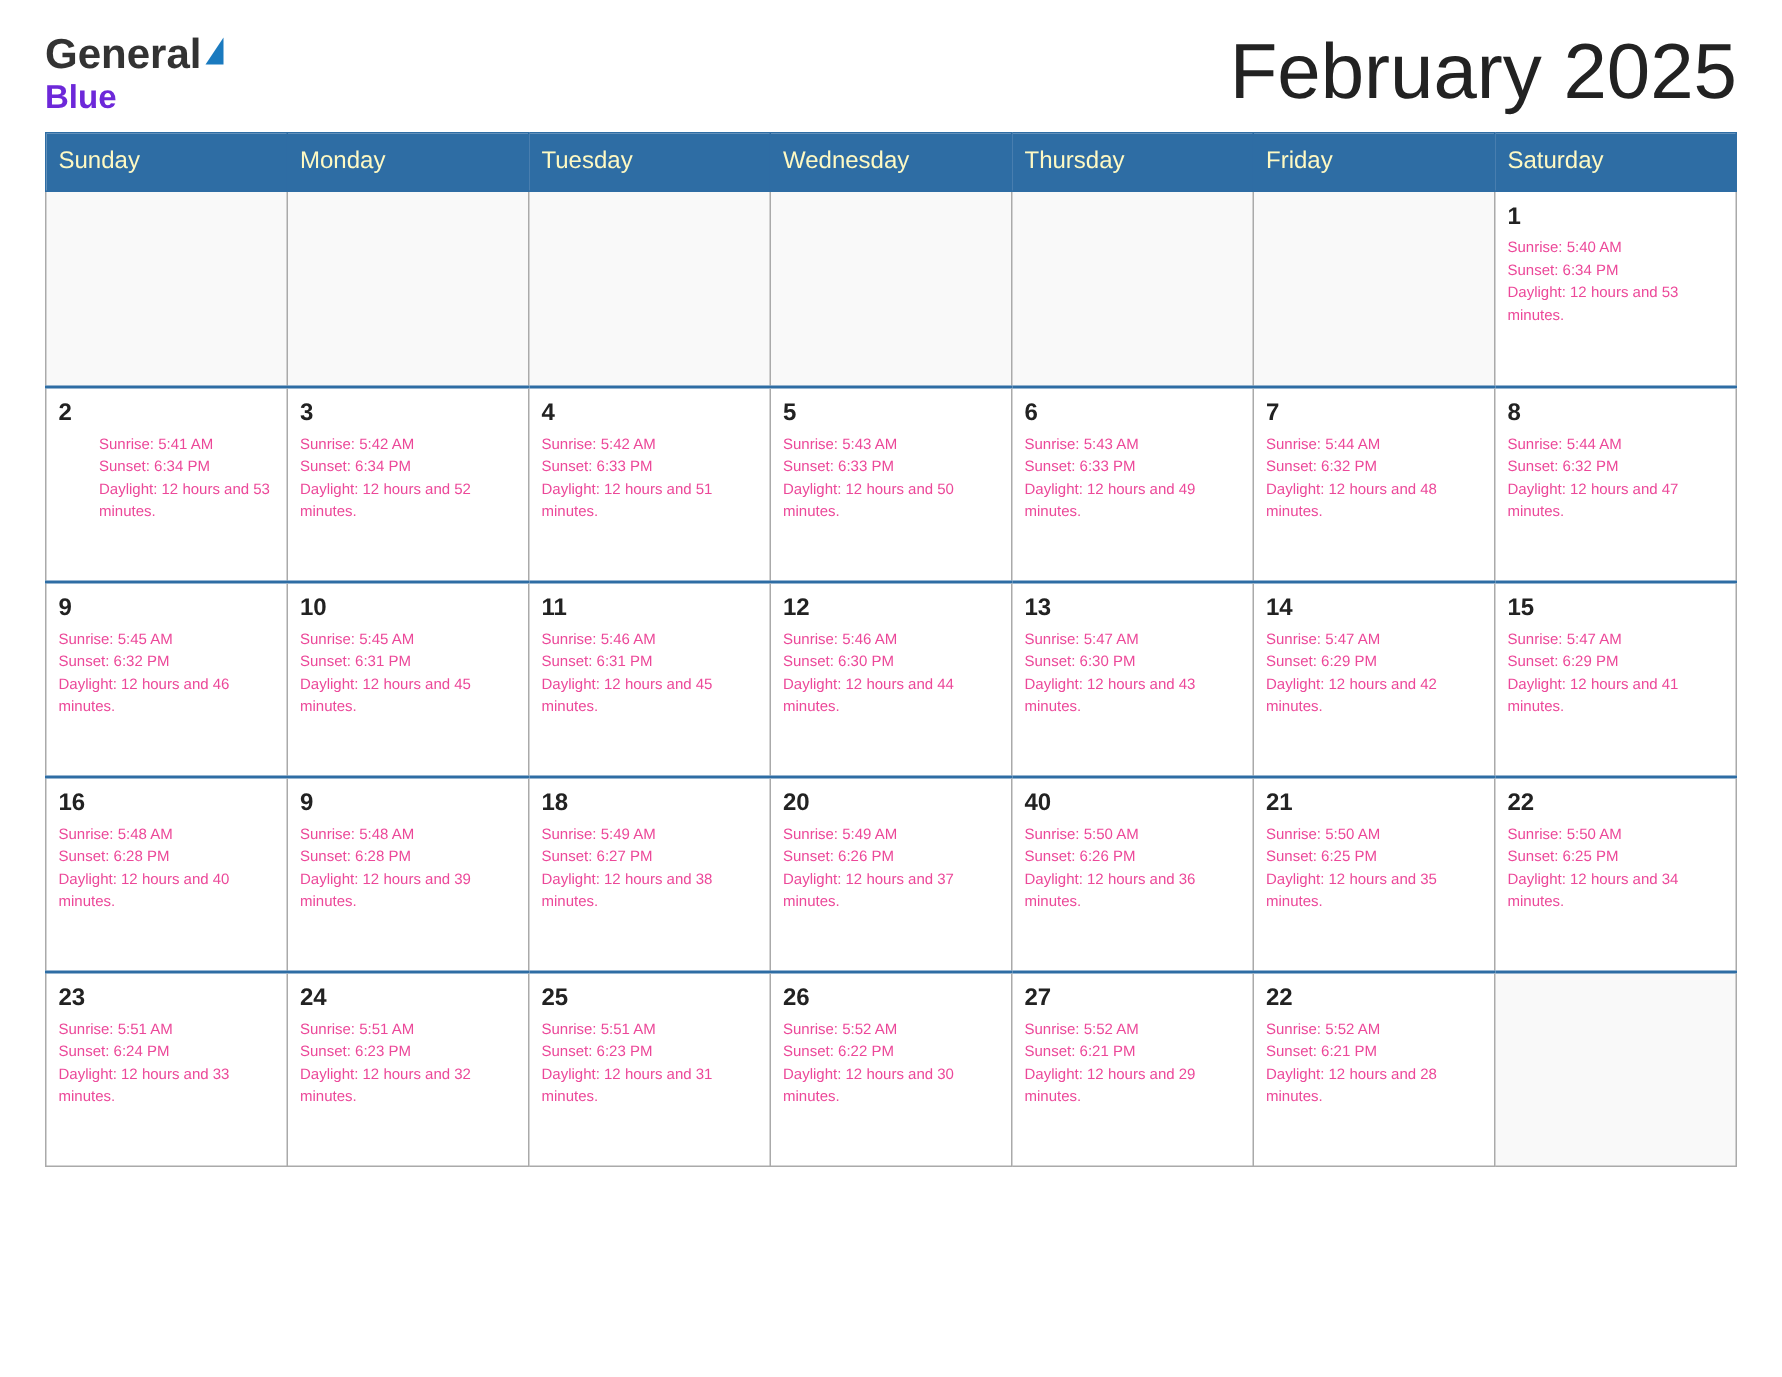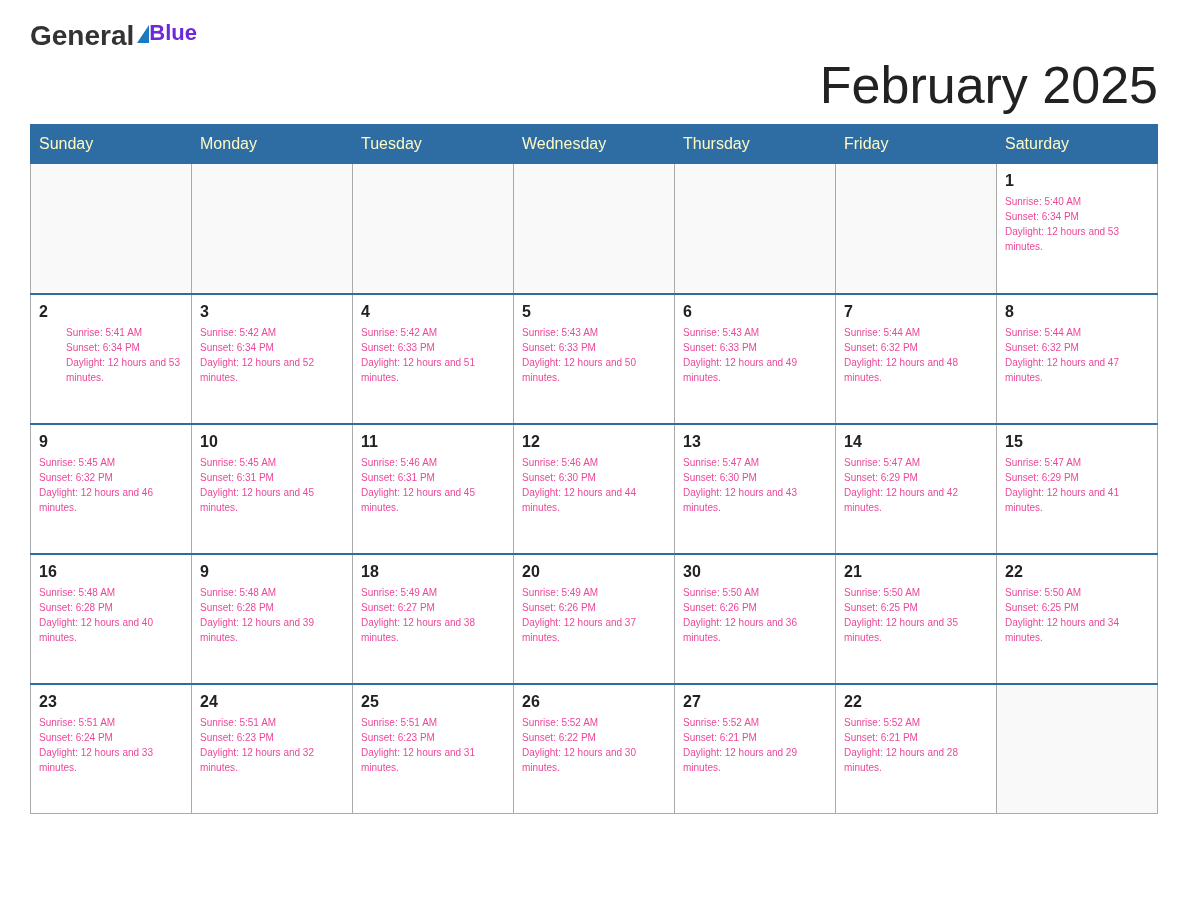--- a/index.html
+++ b/index.html
@@ -11,24 +11,24 @@
       min-height: 918px;
     }
     .header {
       display: flex;
       justify-content: space-between;
       align-items: flex-start;
       margin-bottom: 10px;
     }
     .logo {
       display: flex;
+      flex-direction: column;
       align-items: flex-start;
     }
     .title-section {
-      margin-top: 37px;
     }
     .month-title {
       font-size: 52px;
       font-weight: normal;
       color: #222;
       line-height: 1.1;
     }
     .location {
       font-size: 20px;
       color: #444;
@@ -237,21 +237,21 @@
 Sunset: 6:27 PM
 Daylight: 12 hours and 38 minutes.</div>
         </td>
         <td>
           <div class="day-number">20</div>
           <div class="day-info" style="white-space: pre-line;">Sunrise: 5:49 AM
 Sunset: 6:26 PM
 Daylight: 12 hours and 37 minutes.</div>
         </td>
         <td>
-          <div class="day-number">30</div>
+          <div class="day-number">40</div>
           <div class="day-info" style="white-space: pre-line;">Sunrise: 5:50 AM
 Sunset: 6:26 PM
 Daylight: 12 hours and 36 minutes.</div>
         </td>
         <td>
           <div class="day-number">21</div>
           <div class="day-info" style="white-space: pre-line;">Sunrise: 5:50 AM
 Sunset: 6:25 PM
 Daylight: 12 hours and 35 minutes.</div>
         </td>

